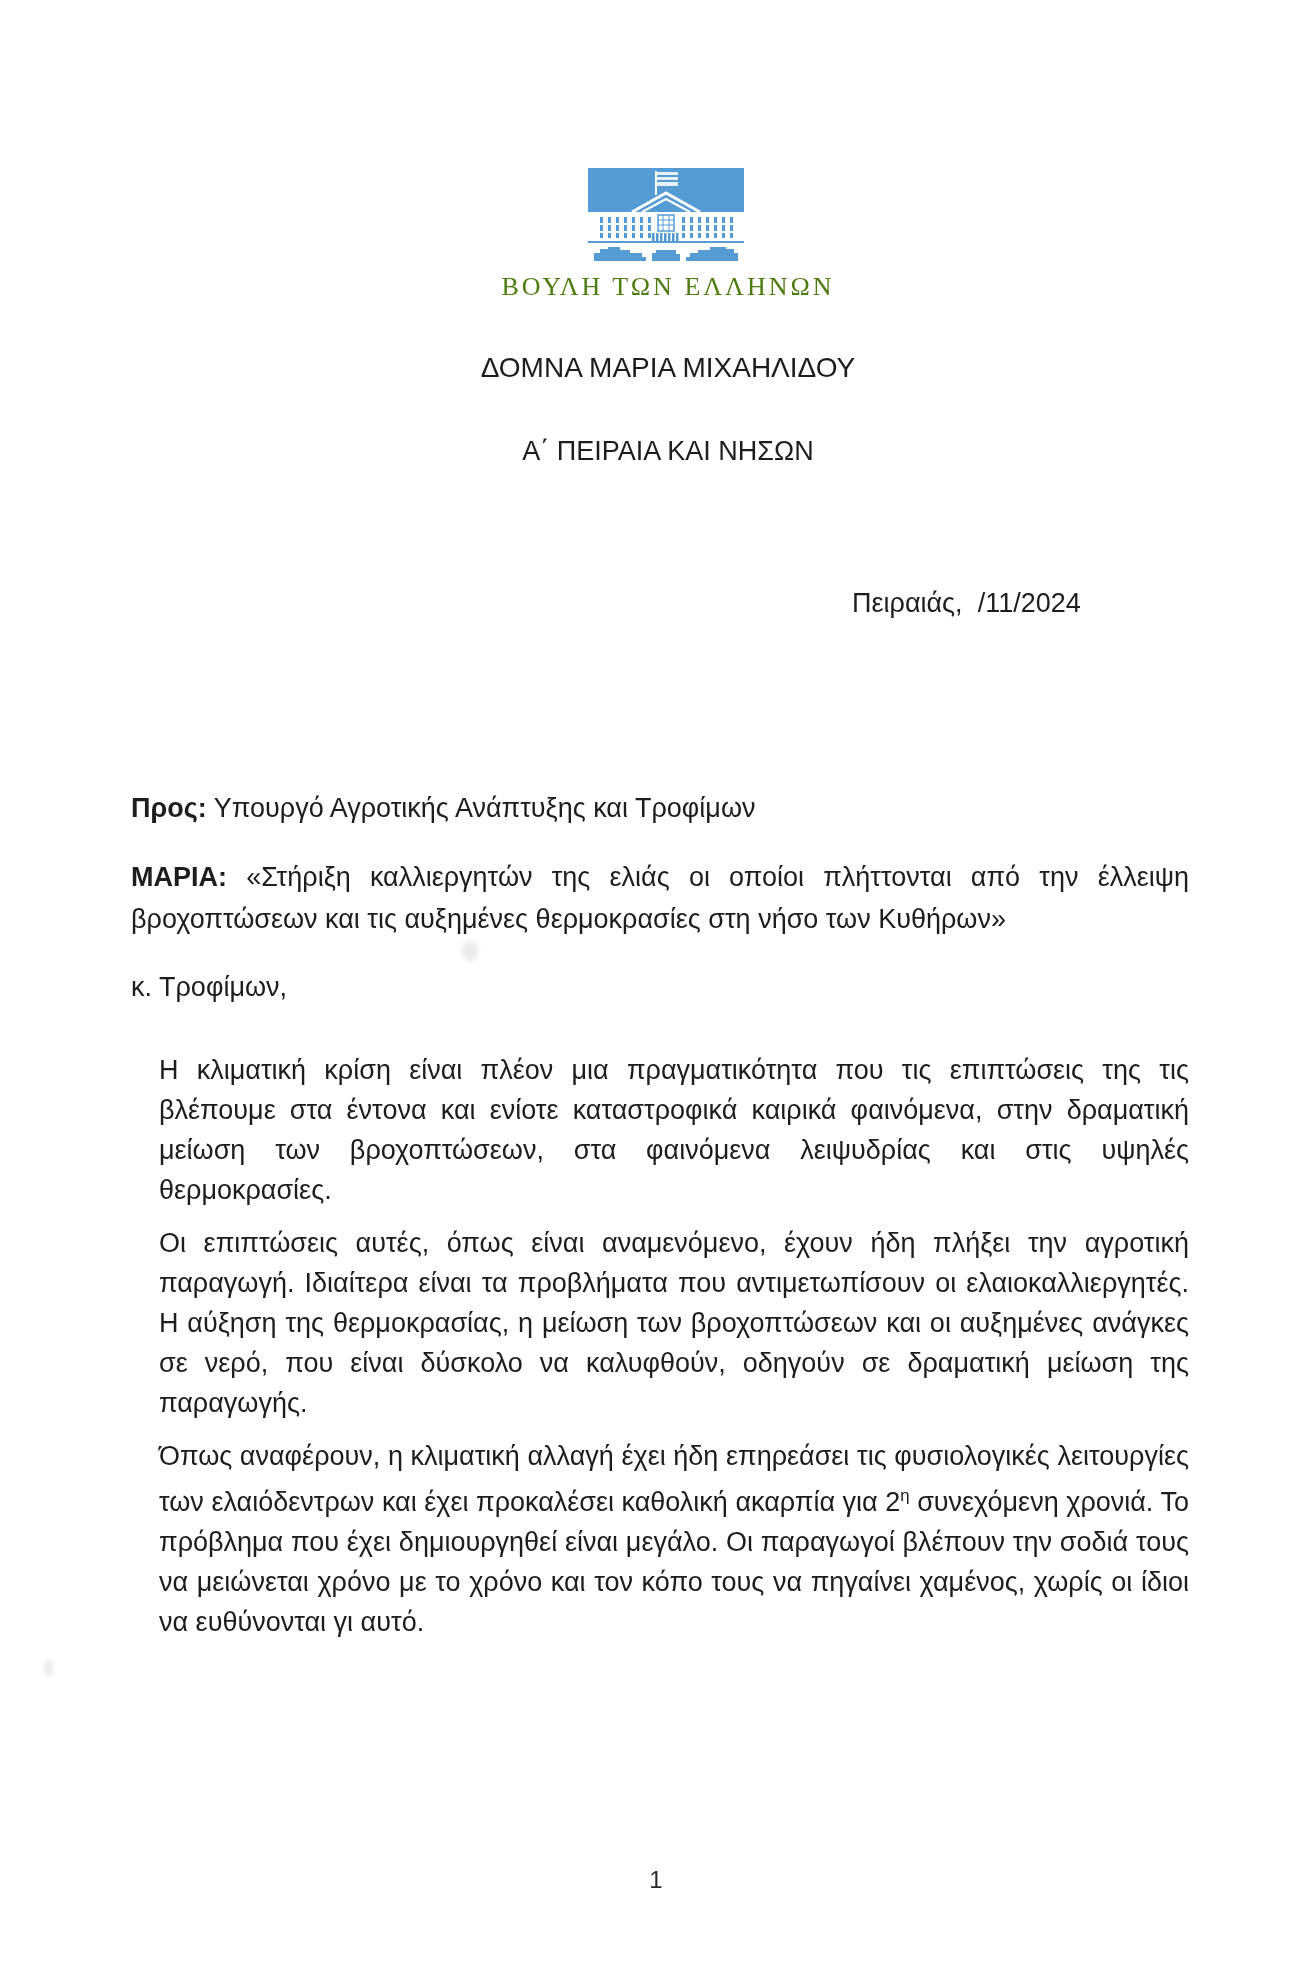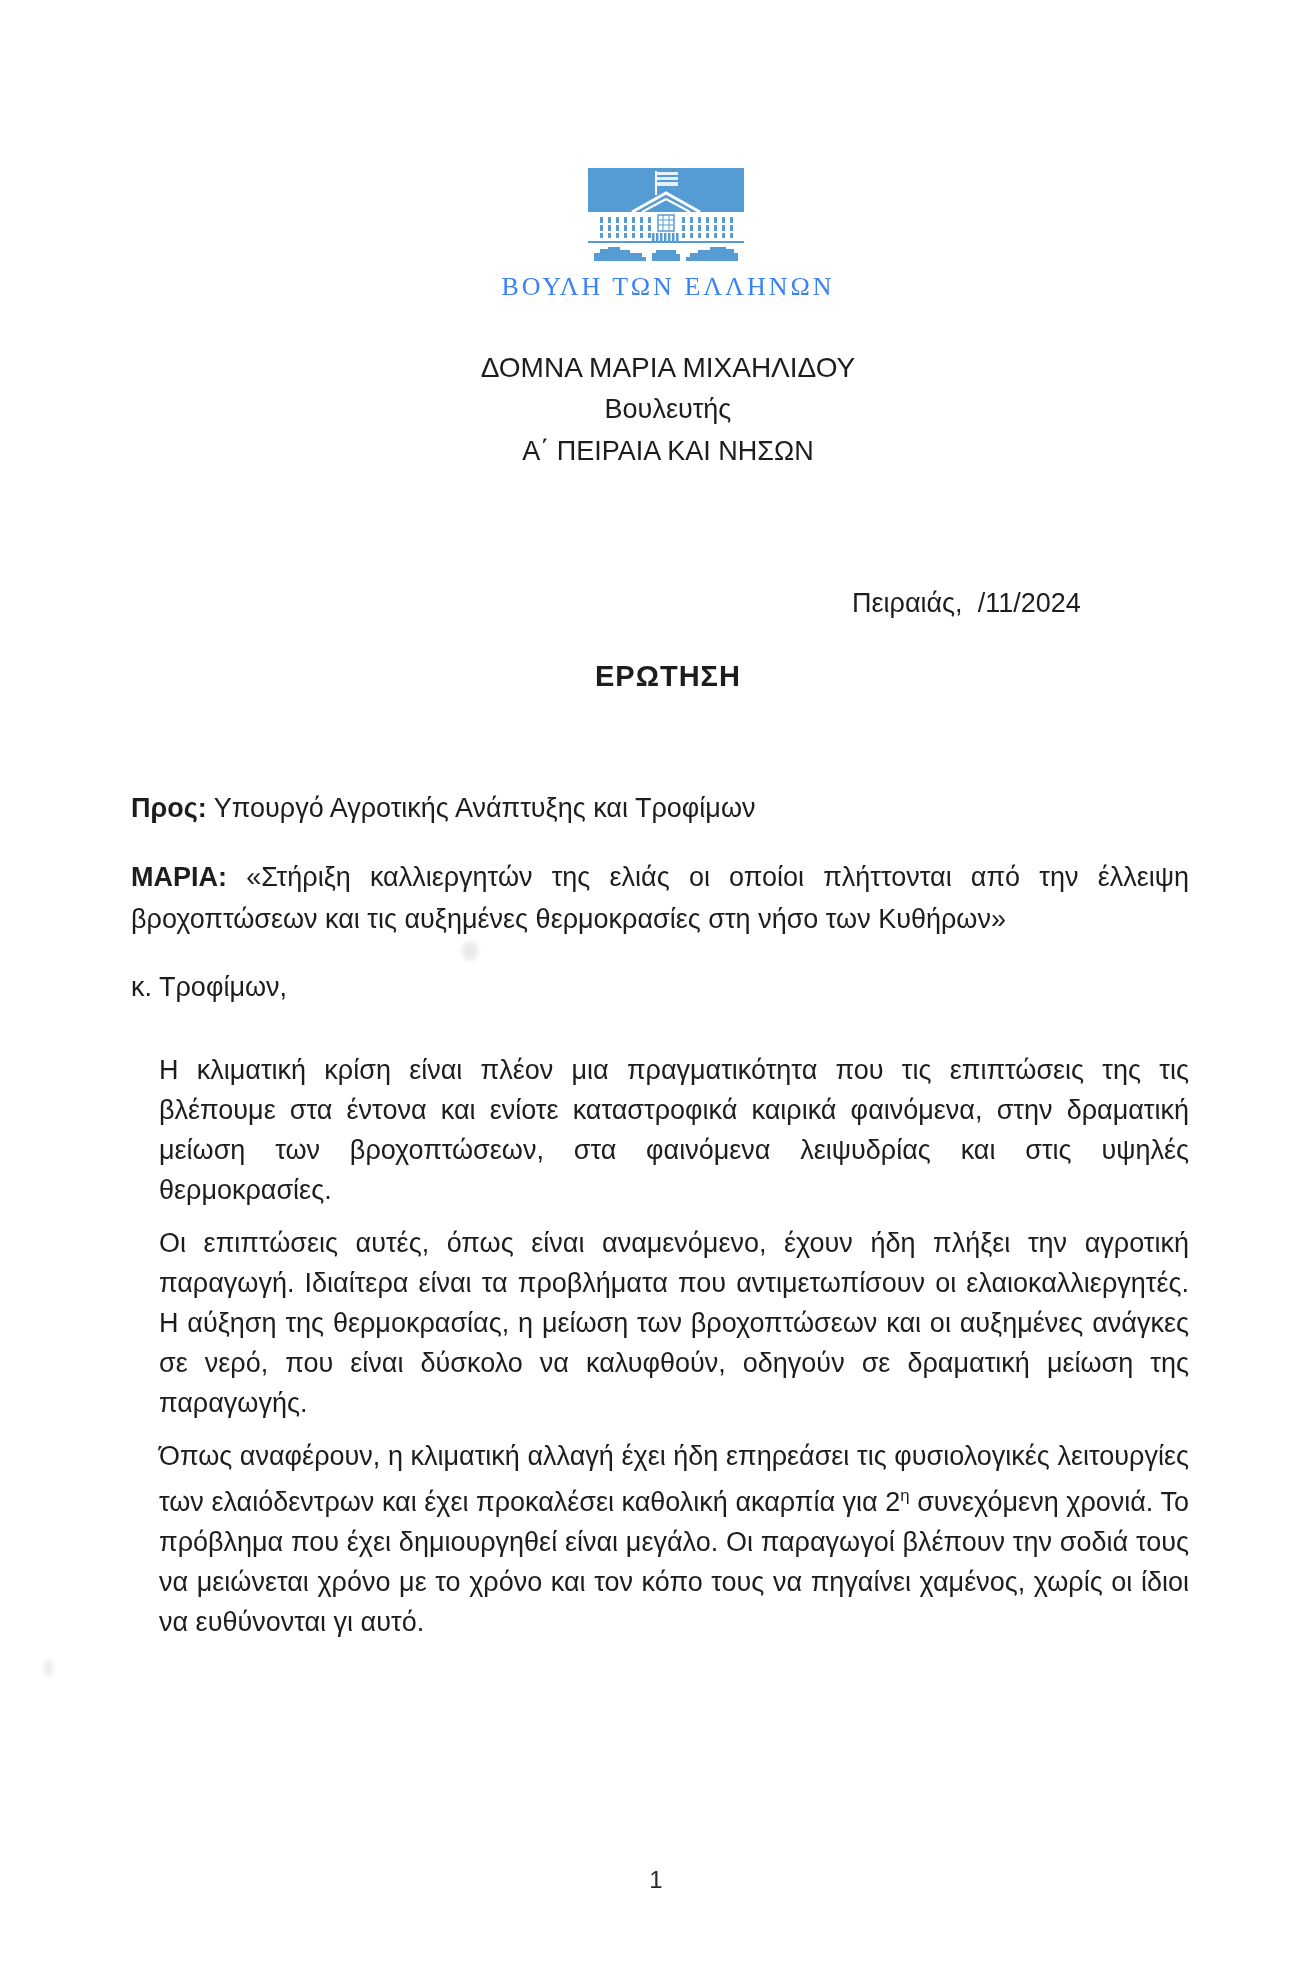--- a/index.html
+++ b/index.html
@@ -24,21 +24,21 @@
     top: 163px;
     left: 586px;
     width: 160px;
     height: 102px;
   }
   .parliament-title {
     top: 272px;
     font-family: "Liberation Serif", "DejaVu Serif", serif;
     font-size: 26px;
     letter-spacing: 3px;
-    color: #3b82f6;
+    color: #4d7c0f;
   }
   .mp-name   { top: 352px; font-weight: normal; font-size: 28px; }
   .mp-role   { top: 394px; font-size: 27px; }
   .mp-district { top: 436px; font-size: 27px; }
   .dateline {
     position: absolute;
     top: 588px;
     left: 842px;
     font-size: 27px;
     white-space: pre-wrap;
@@ -187,26 +187,24 @@
         <polygon points="8,98 8,90 14,90 14,86 22,86 22,84 34,84 34,87 44,87 44,90 56,90 56,94 60,94 60,98"></polygon>
         <polygon points="66,98 66,90 70,90 70,87 90,87 90,91 94,91 94,98"></polygon>
         <polygon points="100,98 100,94 104,94 104,90 112,90 112,87 124,87 124,84 140,84 140,86 148,86 148,90 152,90 152,98"></polygon>
       </g>
     </svg>
   </div>
 
   <div class="abs-center parliament-title">ΒΟΥΛΗ ΤΩΝ ΕΛΛΗΝΩΝ</div>
 
   <div class="abs-center mp-name">ΔΟΜΝΑ ΜΑΡΙΑ ΜΙΧΑΗΛΙΔΟΥ</div>
-  <div class="abs-center mp-role">Βουλευτής</div>
   <div class="abs-center mp-district">Α΄ ΠΕΙΡΑΙΑ ΚΑΙ ΝΗΣΩΝ</div>
 
   <div class="dateline">Πειραιάς,  /11/2024</div>
 
-  <div class="abs-center doc-type">ΕΡΩΤΗΣΗ</div>
 
   <div class="to-line">
     <span class="bold">Προς:</span><span> Υπουργό Αγροτικής Ανάπτυξης και Τροφίμων</span>
   </div>
 
   <div class="subject">
     <span class="bold">ΜΑΡΙΑ:</span><span> «Στήριξη καλλιεργητών της ελιάς οι οποίοι πλήττονται από την έλλειψη βροχοπτώσεων και τις αυξημένες θερμοκρασίες στη νήσο των Κυθήρων»</span>
   </div>
 
   <div class="salutation">κ. Τροφίμων,</div>

